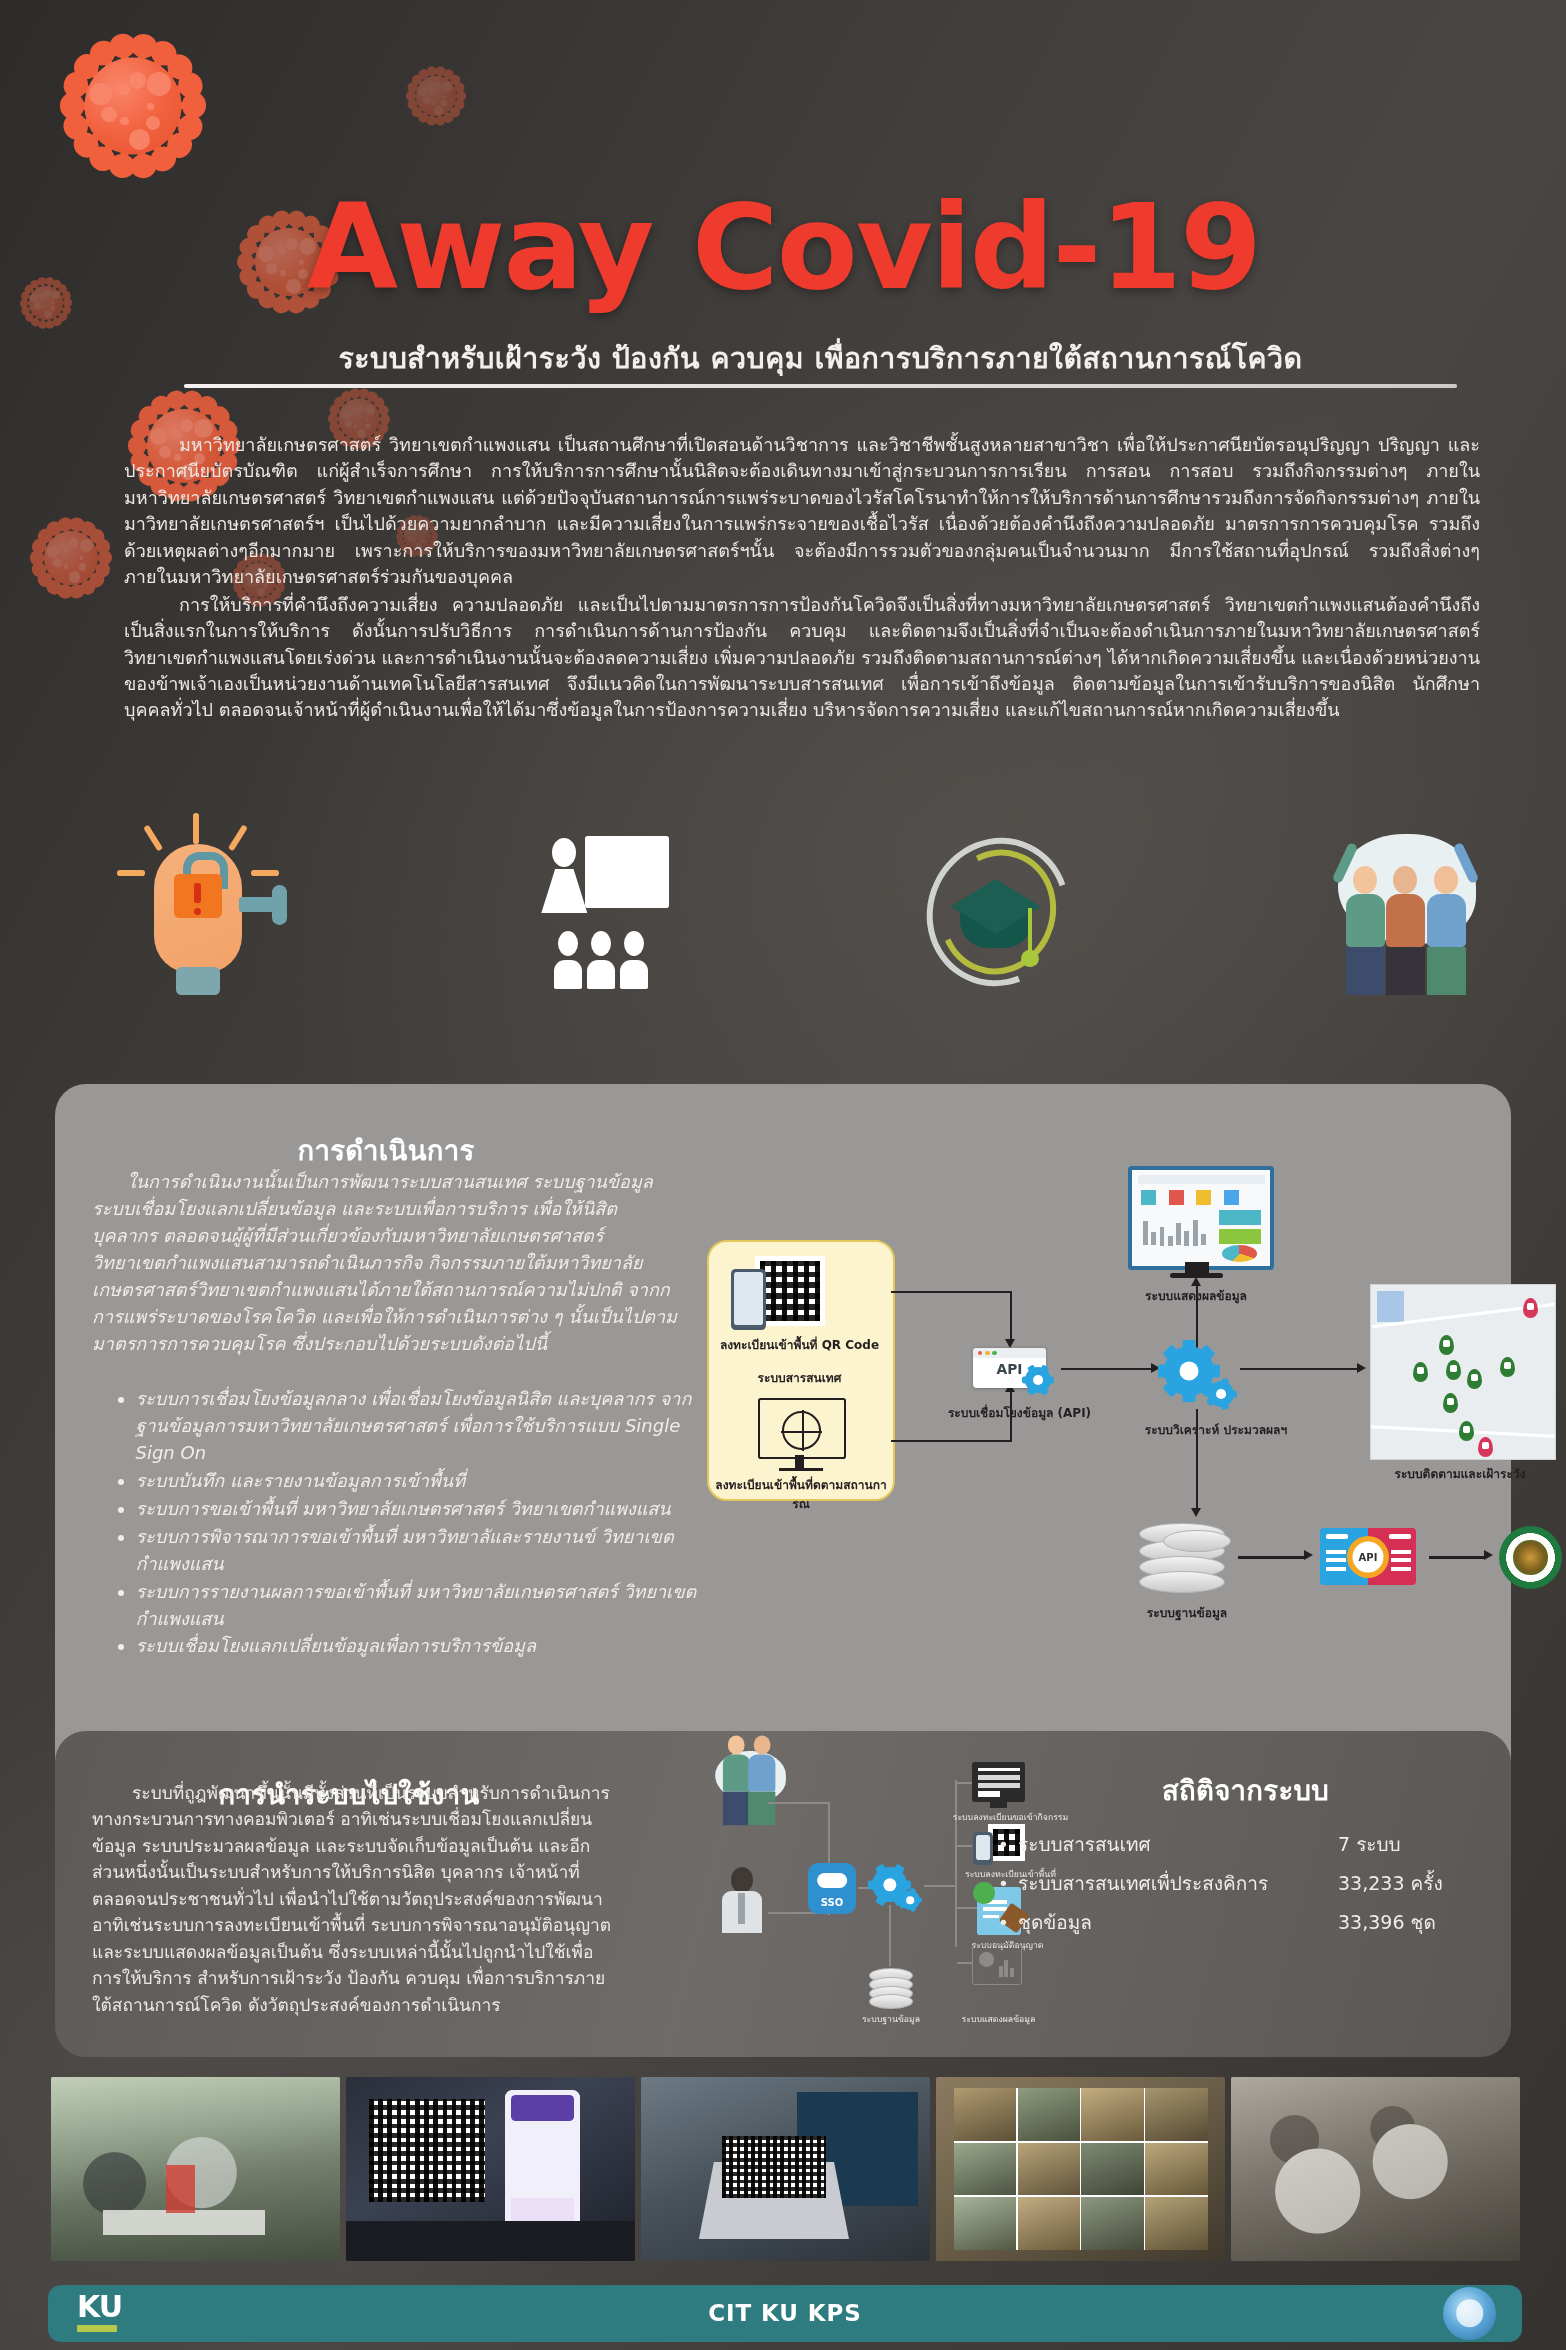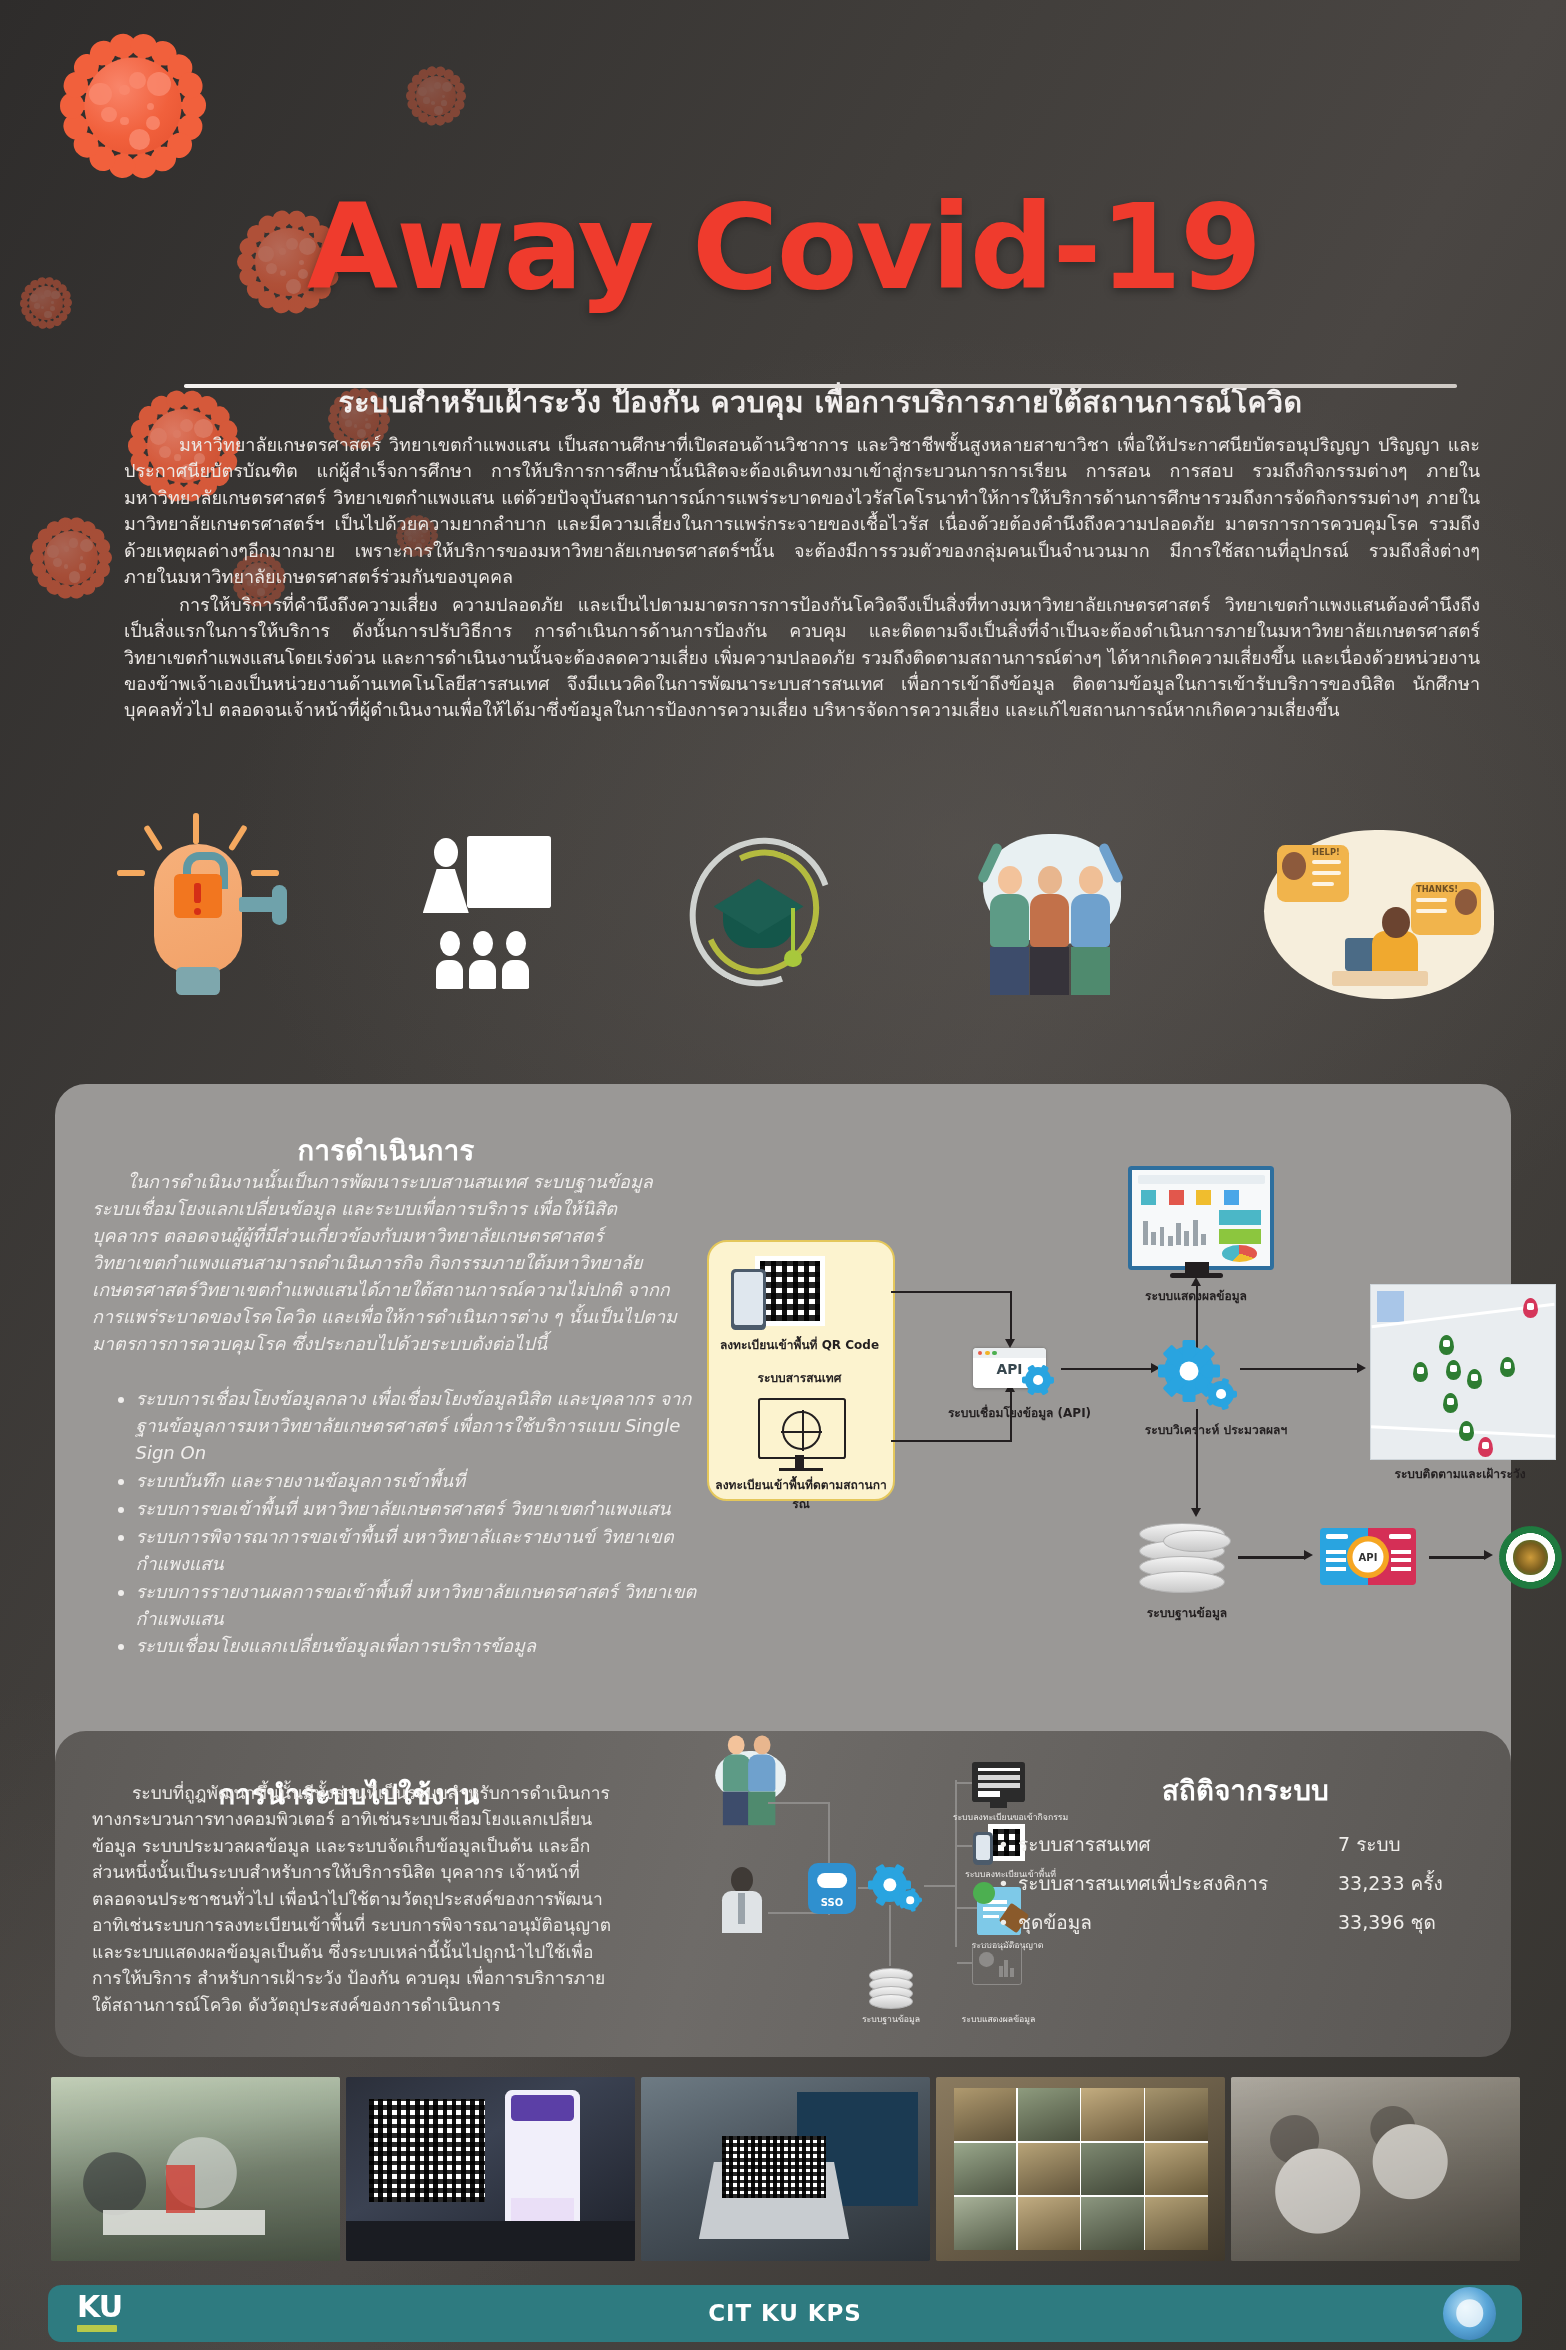--- a/index.html
+++ b/index.html
@@ -23,21 +23,21 @@
   .spike{position:absolute;left:50%;top:50%;transform-origin:0 50%;height:5%;background:#f1603c;border-radius:2.8px;}
   .spike::after{content:"";position:absolute;right:-4%;top:50%;transform:translateY(-50%);
     width:34%;height:330%;border-radius:50%;background:#f1603c;}
   .dot{position:absolute;border-radius:50%;background:#f9886d;}
   
   #poster-title{position:absolute;left:0;right:0;top:188px;text-align:center;
     font-family:"DejaVu Sans","Liberation Sans",sans-serif;
     font-weight:700;font-size:118px;letter-spacing:-1.8px;color:#ef3b2d;line-height:1;
     text-shadow:0 2.8px 9.2px rgba(0,0,0,.35);}
   #poster-subtitle{position:absolute;left:184px;right:110px;top:335px;text-align:center;
-    font-size:28.5px;font-weight:700;color:#f2efee;letter-spacing:0.5px;margin-top:44px;}
+    font-size:28.5px;font-weight:700;color:#f2efee;letter-spacing:0.5px;}
   #title-rule{position:absolute;left:184px;right:110px;top:384px;height:3.7px;
     background:linear-gradient(90deg,#f4f1ef,#cfcac5);border-radius:1.8px;}
   
   #intro{position:absolute;left:124px;right:87px;top:432px;
     font-size:18px;line-height:1.47;color:#ece8e5;text-align:justify;}
   #intro p{margin:0 0 0.9px 0;}
   #intro p.ind{text-indent:55px;}
   
   #illus-row{position:absolute;left:110px;right:73px;top:808px;height:207px;
     display:flex;align-items:center;justify-content:space-between;}
@@ -538,38 +538,20 @@
       <div class="legs" style="background:#36333a;"></div>
     </div>
     <div class="pp" style="left:107px;">
       <div class="arm" style="right:-5.5px;background:#6fa1cd;transform:rotate(-25deg);"></div>
       <div class="head" style="background:#f0bf96;"></div>
       <div class="torso" style="background:#6fa1cd;"></div>
       <div class="legs" style="background:#4f8a6e;"></div>
     </div>
   </div>
 
-  <div class="illus supp">
-    <div class="bg"></div>
-    <div class="bub" style="left:13px;top:20px;width:72px;height:57px;"></div>
-    <div class="face" style="left:18.4px;top:27.5px;width:24px;height:27.5px;"></div>
-    <div class="line" style="left:48px;top:35px;width:29px;"></div>
-    <div class="line" style="left:48px;top:46px;width:29px;"></div>
-    <div class="line" style="left:48px;top:57px;width:22px;"></div>
-    <div class="micro" style="left:48px;top:22px;">HELP!</div>
-    <div class="bub" style="left:147px;top:57px;width:70px;height:53px;"></div>
-    <div class="face" style="left:191px;top:64px;width:22px;height:26px;"></div>
-    <div class="line" style="left:152px;top:73px;width:31px;"></div>
-    <div class="line" style="left:152px;top:84px;width:31px;"></div>
-    <div class="micro" style="left:152px;top:59px;">THANKS!</div>
-    <div class="lap"></div>
-    <div class="agent-b"></div>
-    <div class="agent-h"></div>
-    <div class="desk"></div>
-  </div>
 </div>
 
 <div class="card" id="card-process"></div>
 <div class="card-title" style="left:92px;top:1128px;width:588px;text-align:center;">การดำเนินการ</div>
 <div id="proc-text">
   <p>ในการดำเนินงานนั้นเป็นการพัฒนาระบบสานสนเทศ ระบบฐานข้อมูล ระบบเชื่อมโยงแลกเปลี่ยนข้อมูล และระบบเพื่อการบริการ เพื่อให้นิสิต บุคลากร ตลอดจนผู้ผู้ที่มีส่วนเกี่ยวข้องกับมหาวิทยาลัยเกษตรศาสตร์ วิทยาเขตกำแพงแสนสามารถดำเนินภารกิจ กิจกรรมภายใต้มหาวิทยาลัยเกษตรศาสตร์วิทยาเขตกำแพงแสนได้ภายใต้สถานการณ์ความไม่ปกติ จากกการแพร่ระบาดของโรคโควิด และเพื่อให้การดำเนินการต่าง ๆ นั้นเป็นไปตามมาตรการการควบคุมโรค ซึ่งประกอบไปด้วยระบบดังต่อไปนี้</p>
 </div>
 <ul id="proc-list">
   <li>ระบบการเชื่อมโยงข้อมูลกลาง เพื่อเชื่อมโยงข้อมูลนิสิต และบุคลากร จากฐานข้อมูลการมหาวิทยาลัยเกษตรศาสตร์ เพื่อการใช้บริการแบบ Single Sign On</li>
   <li>ระบบบันทึก และรายงานข้อมูลการเข้าพื้นที่</li>

